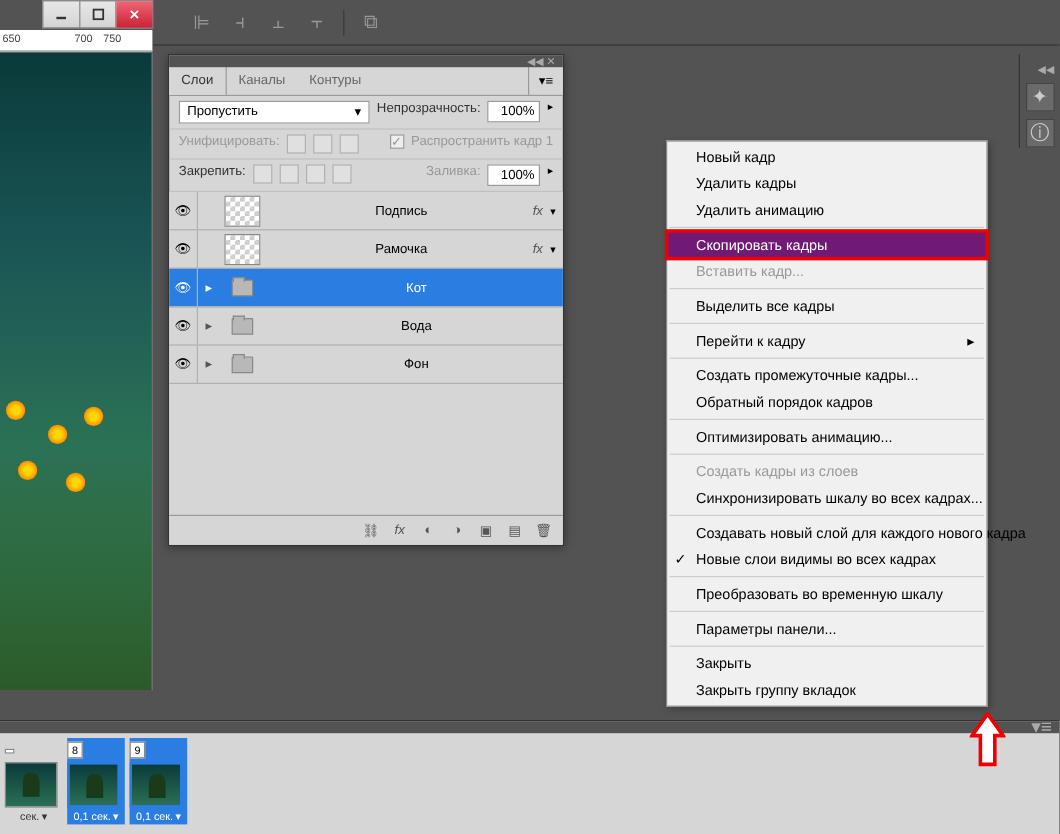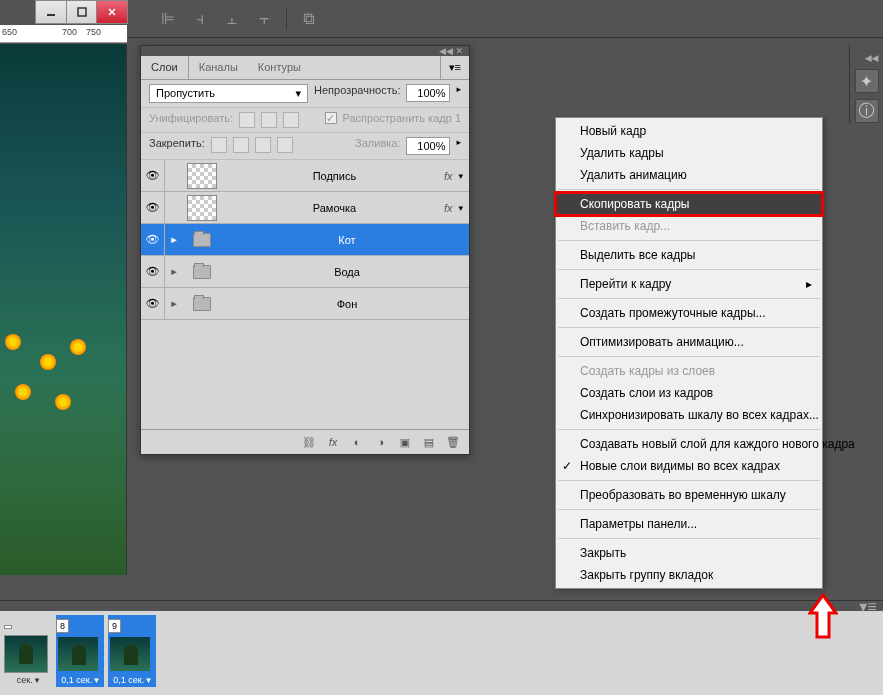--- a/index.html
+++ b/index.html
@@ -62,21 +62,21 @@
 
 
 .right-dock { position: absolute; right: 0; top: 45px; width: 34px; background: #535353; border-left: 1px solid #333; padding-top: 8px; display: flex; flex-direction: column; align-items: center; gap: 6px;}
 .right-dock .dock-top { width: 30px; height: 10px; background: #535353; color:#aaa; font-size:9px; text-align:right; padding-right:3px;}
 .dock-ico { width: 24px; height: 24px; background: #6a6a6a; border: 1px solid #444; display:flex; align-items:center; justify-content:center; cursor:pointer; color:#ccc;}
 
 
 .context-menu { position: absolute; left: 555px; top: 117px; width: 268px; background: #f0f0f0; border: 1px solid #888; box-shadow: 2px 2px 6px rgba(0,0,0,.3); font-size: 12px; padding: 2px 0; z-index: 10; }
 .menu-item { padding: 4px 24px; cursor: pointer; position: relative; color: #000; white-space: nowrap; }
 .menu-item.disabled { color: #999; cursor: default; }
-.menu-item.highlighted { background: #404040; color: #fff; outline: 3px solid #e00; outline-offset: -1px; }
+.menu-item.highlighted { background: #701a75; color: #fff; outline: 3px solid #e00; outline-offset: -1px; }
 .menu-sep { height: 1px; background: #ccc; margin: 3px 2px; }
 .menu-item .submenu-arrow { position: absolute; right: 10px; }
 .menu-item .check { position: absolute; left: 6px; }
 
 
 .timeline { position: absolute; left: 0; bottom: 0; right: 0; height: 95px; background: #d6d6d6; border-top: 1px solid #333; }
 .timeline-top { height: 10px; background: #535353; position:relative;}
 .timeline-menu-btn { position:absolute; right: 4px; top: -2px; width:22px; height:14px; cursor:pointer; color:#aaa; display:flex; align-items:center; justify-content:center;}
 .frames { display: flex; padding: 4px; gap: 4px; }
 .frame { width: 48px; cursor: pointer; }
@@ -248,25 +248,25 @@
     <div class="menu-item">Удалить анимацию</div>
     <div class="menu-sep"></div>
     <div class="menu-item highlighted">Скопировать кадры</div>
     <div class="menu-item disabled">Вставить кадр...</div>
     <div class="menu-sep"></div>
     <div class="menu-item">Выделить все кадры</div>
     <div class="menu-sep"></div>
     <div class="menu-item">Перейти к кадру<span class="submenu-arrow">▸</span></div>
     <div class="menu-sep"></div>
     <div class="menu-item">Создать промежуточные кадры...</div>
+    <div class="menu-item">Обратный порядок кадров</div>
     <div class="menu-sep"></div>
     <div class="menu-item">Оптимизировать анимацию...</div>
     <div class="menu-sep"></div>
     <div class="menu-item disabled">Создать кадры из слоев</div>
-    <div class="menu-item">Создать слои из кадров</div>
     <div class="menu-item">Синхронизировать шкалу во всех кадрах...</div>
     <div class="menu-sep"></div>
     <div class="menu-item">Создавать новый слой для каждого нового кадра</div>
     <div class="menu-item">Новые слои видимы во всех кадрах<span class="check">✓</span></div>
     <div class="menu-sep"></div>
     <div class="menu-item">Преобразовать во временную шкалу</div>
     <div class="menu-sep"></div>
     <div class="menu-item">Параметры панели...</div>
     <div class="menu-sep"></div>
     <div class="menu-item">Закрыть</div>

